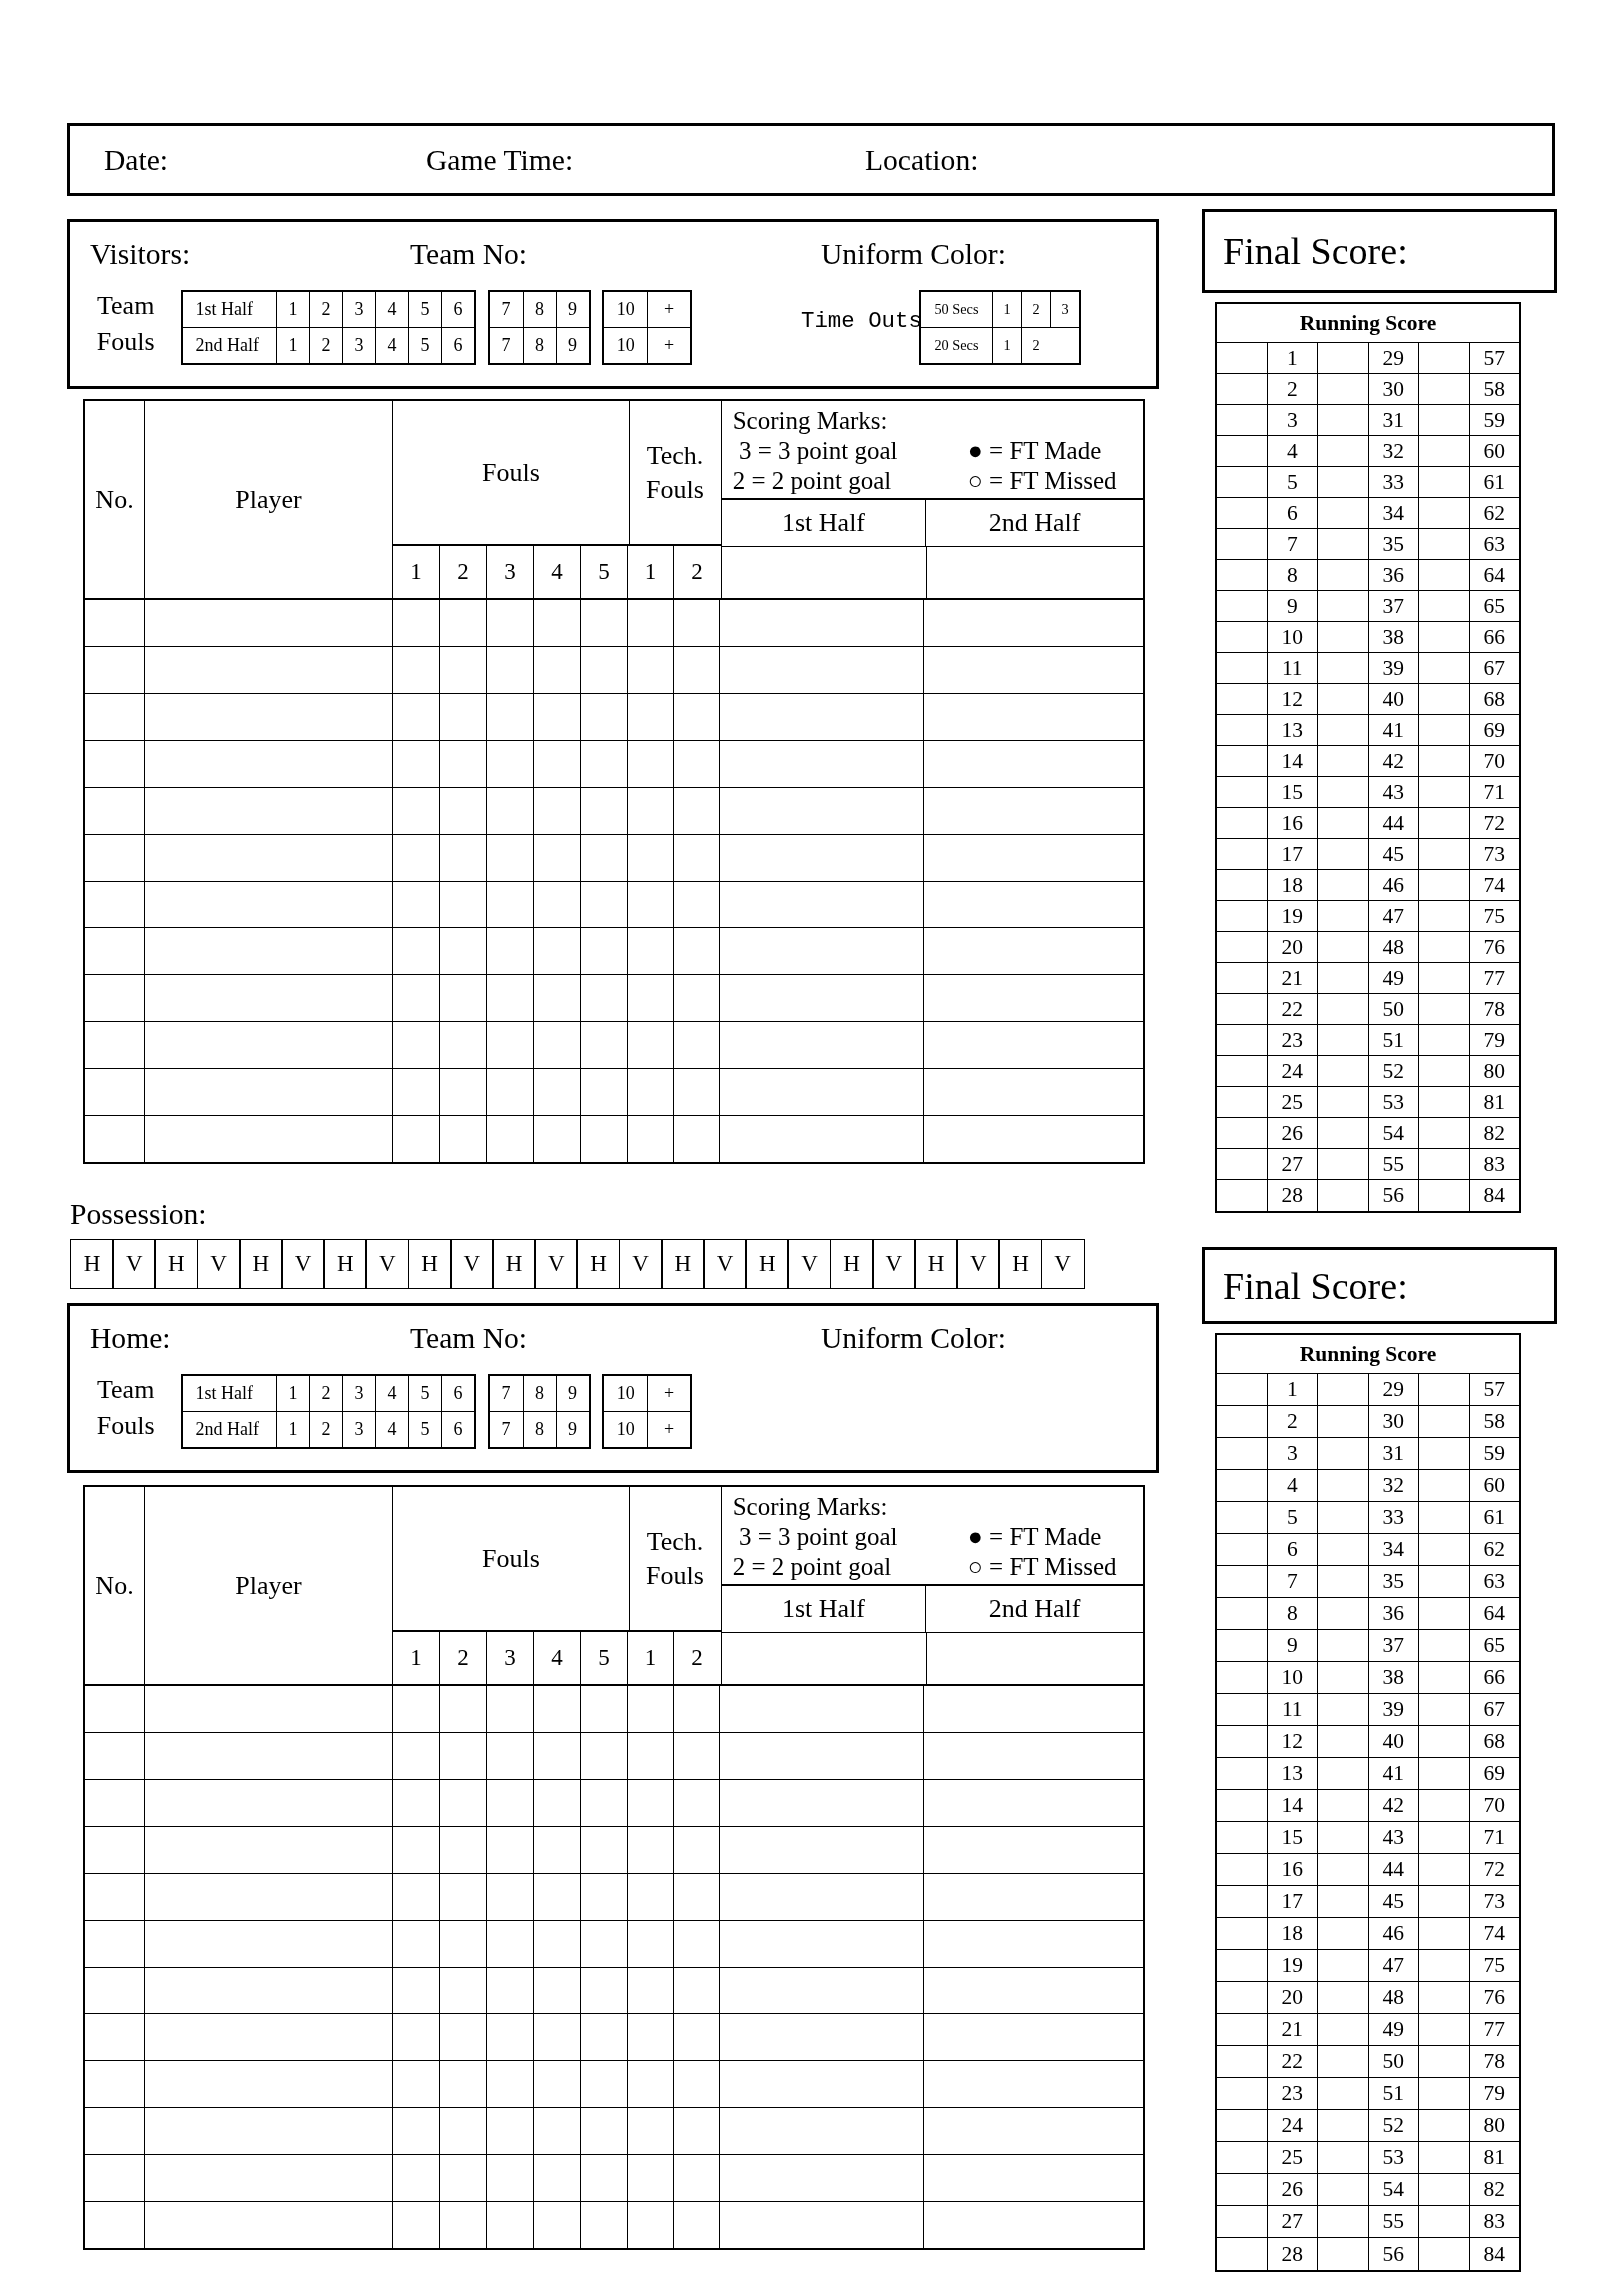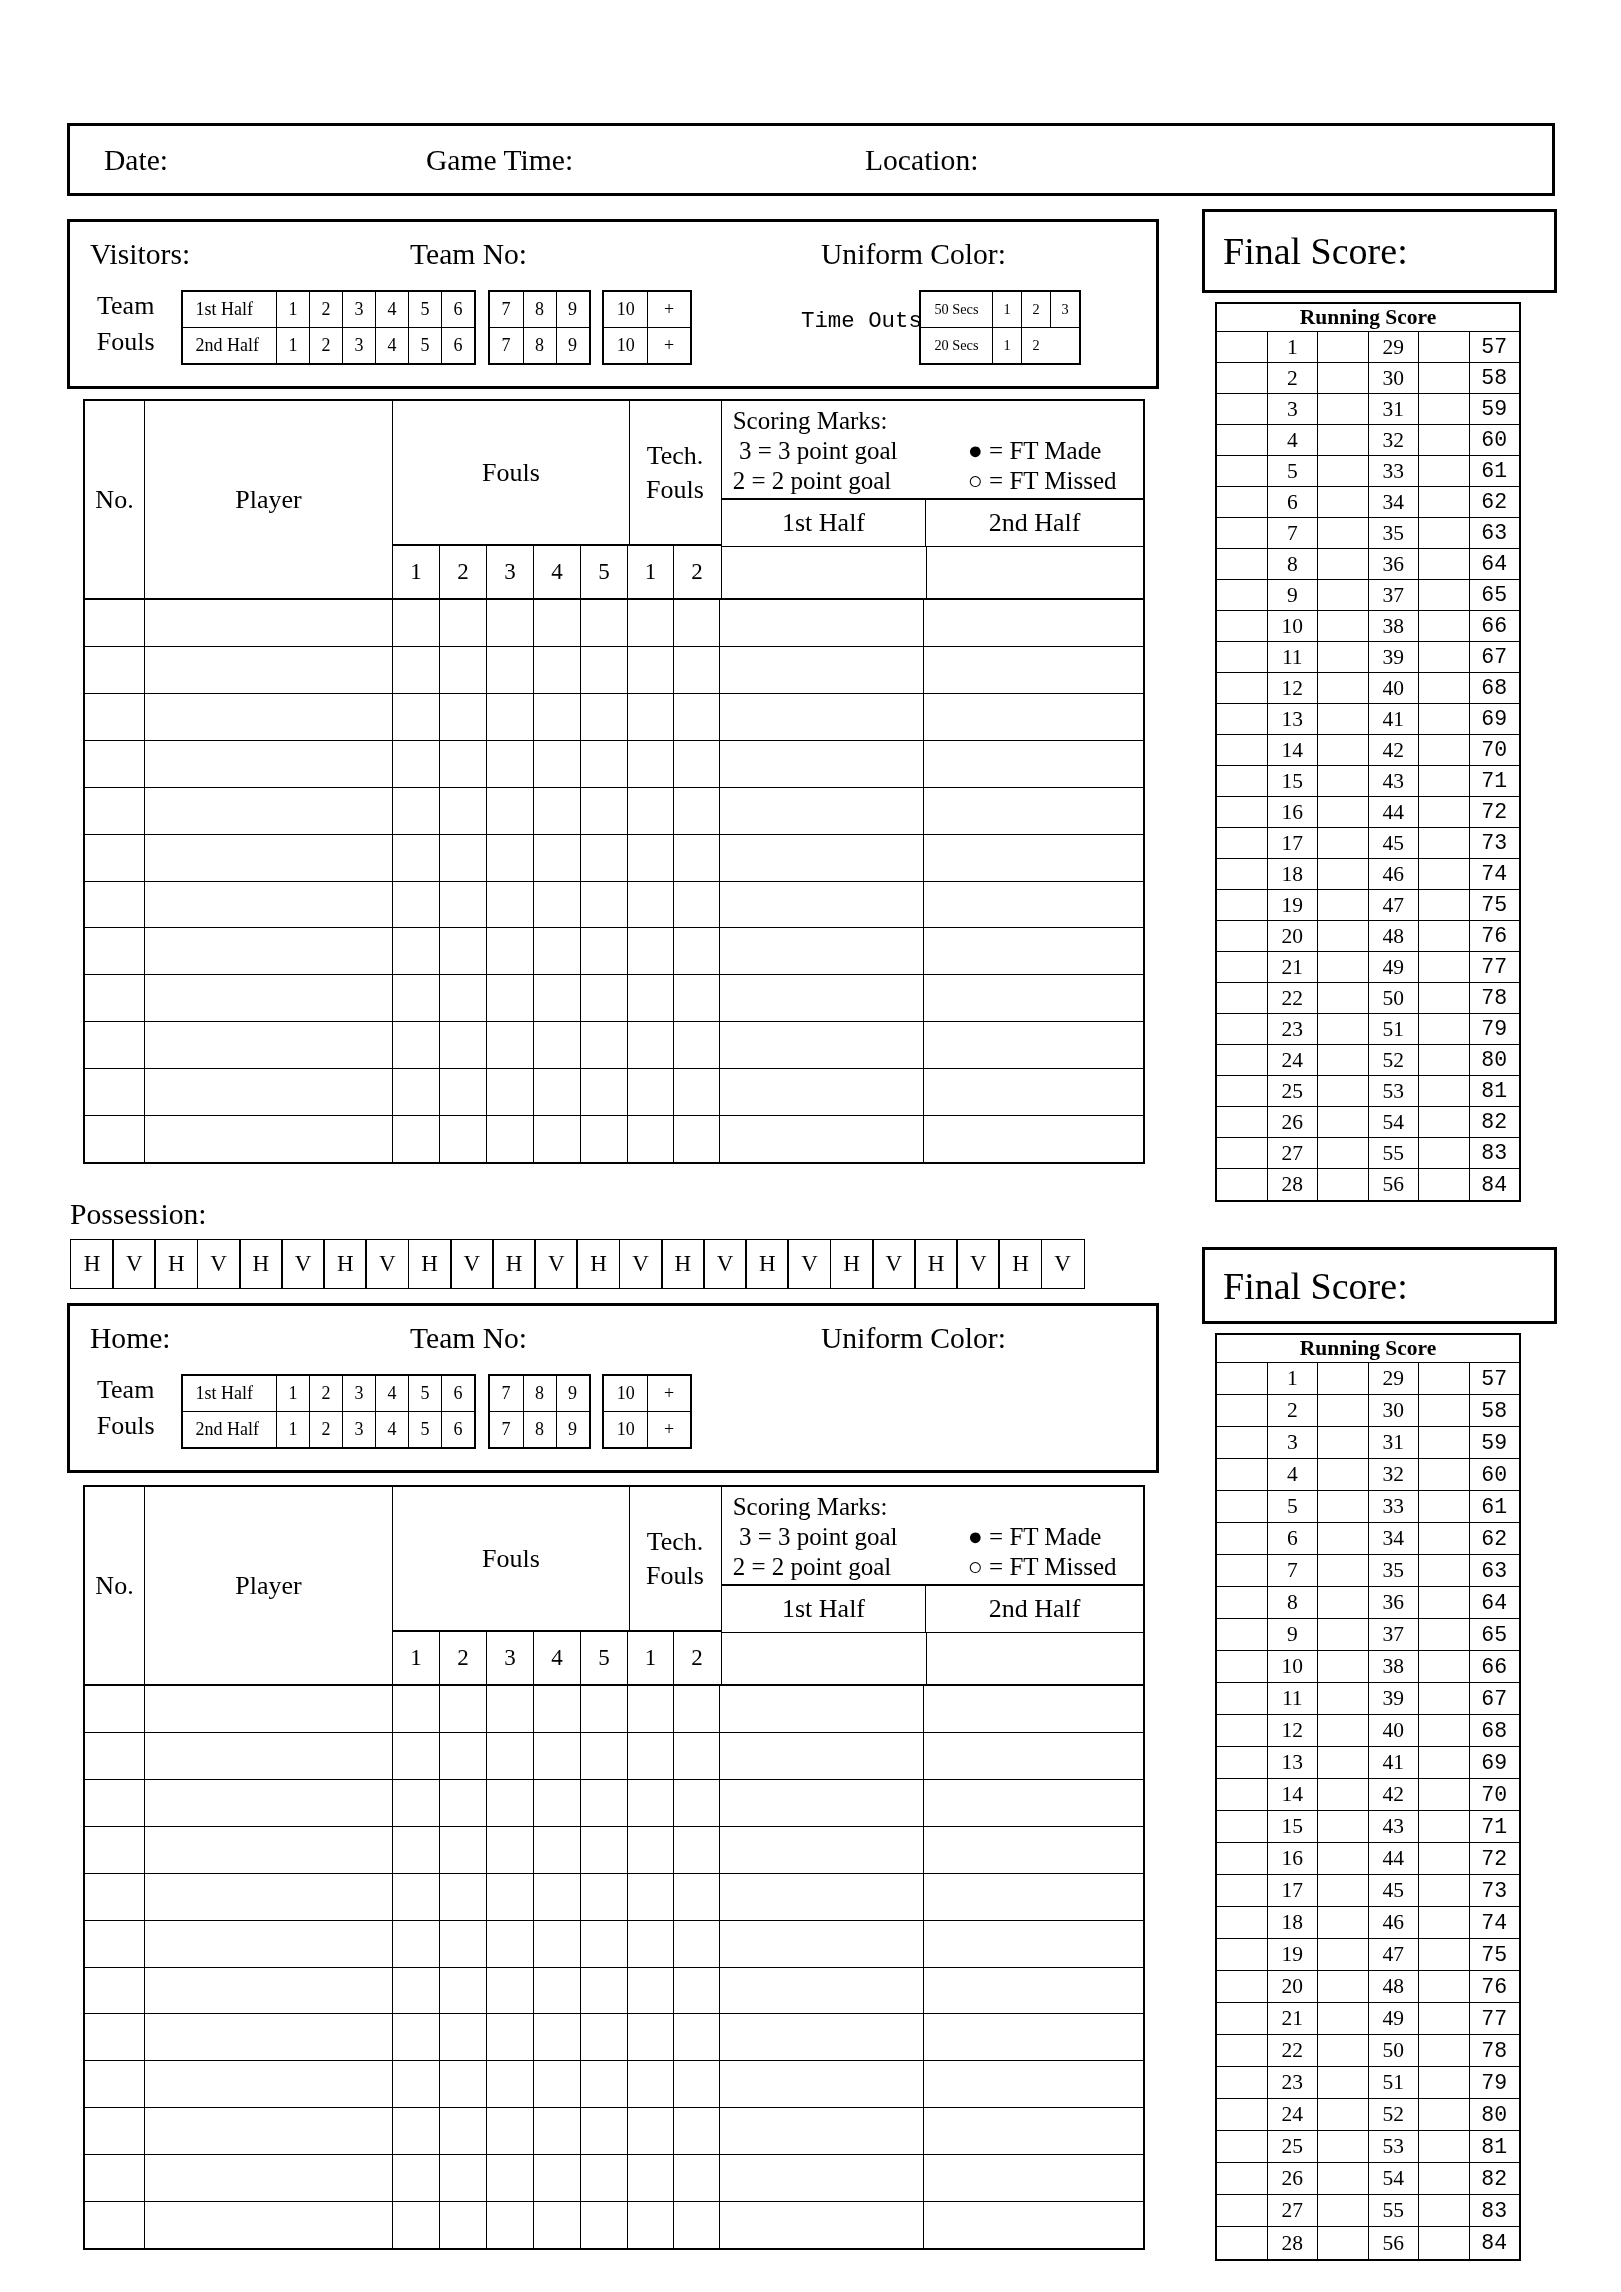--- a/index.html
+++ b/index.html
@@ -84,28 +84,28 @@
   .pos-cell:first-child{margin-left:0;}
 
   
   .fs-box{left:1202px;width:355px;border:3.6px solid #000;box-sizing:border-box;display:flex;align-items:center;}
   .fs-1{top:209px;height:84px;} .fs-2{top:1247px;height:77px;}
   .fs-box .fs-lbl{padding-left:18px;font-size:38px;}
 
   
   .rstable{left:1215px;width:306px;border:2.7px solid #000;box-sizing:border-box;background:#fff;}
   .rs-1{top:302px;} .rs-2{top:1333px;}
-  .rs-header{height:28px;border-bottom:1.8px solid #000;box-sizing:border-box;display:flex;
+  .rs-header{height:39px;border-bottom:1.8px solid #000;box-sizing:border-box;display:flex;
              align-items:center;justify-content:center;font-size:21.5px;font-weight:bold;}
   .rs-row{display:flex;border-bottom:1.8px solid #000;box-sizing:border-box;}
   .rs-row:last-child{border-bottom:none;}
   .rs-1 .rs-row{height:31px;} .rs-2 .rs-row{height:32px;}
   .rs-cell{flex:1;border-right:1.8px solid #000;box-sizing:border-box;display:flex;align-items:center;
            justify-content:center;font-size:21.5px;}
-  .rs-cell:last-child{border-right:none;font-family:Liberation Mono, monospace;}
+  .rs-cell:last-child{border-right:none;}
 </style>
 </head>
 <body>
 
 <div class="page">
 
 
   <div class="abs info-bar">
     <span class="lbl lbl-date">Date:</span>
     <span class="lbl lbl-gametime">Game Time:</span>

